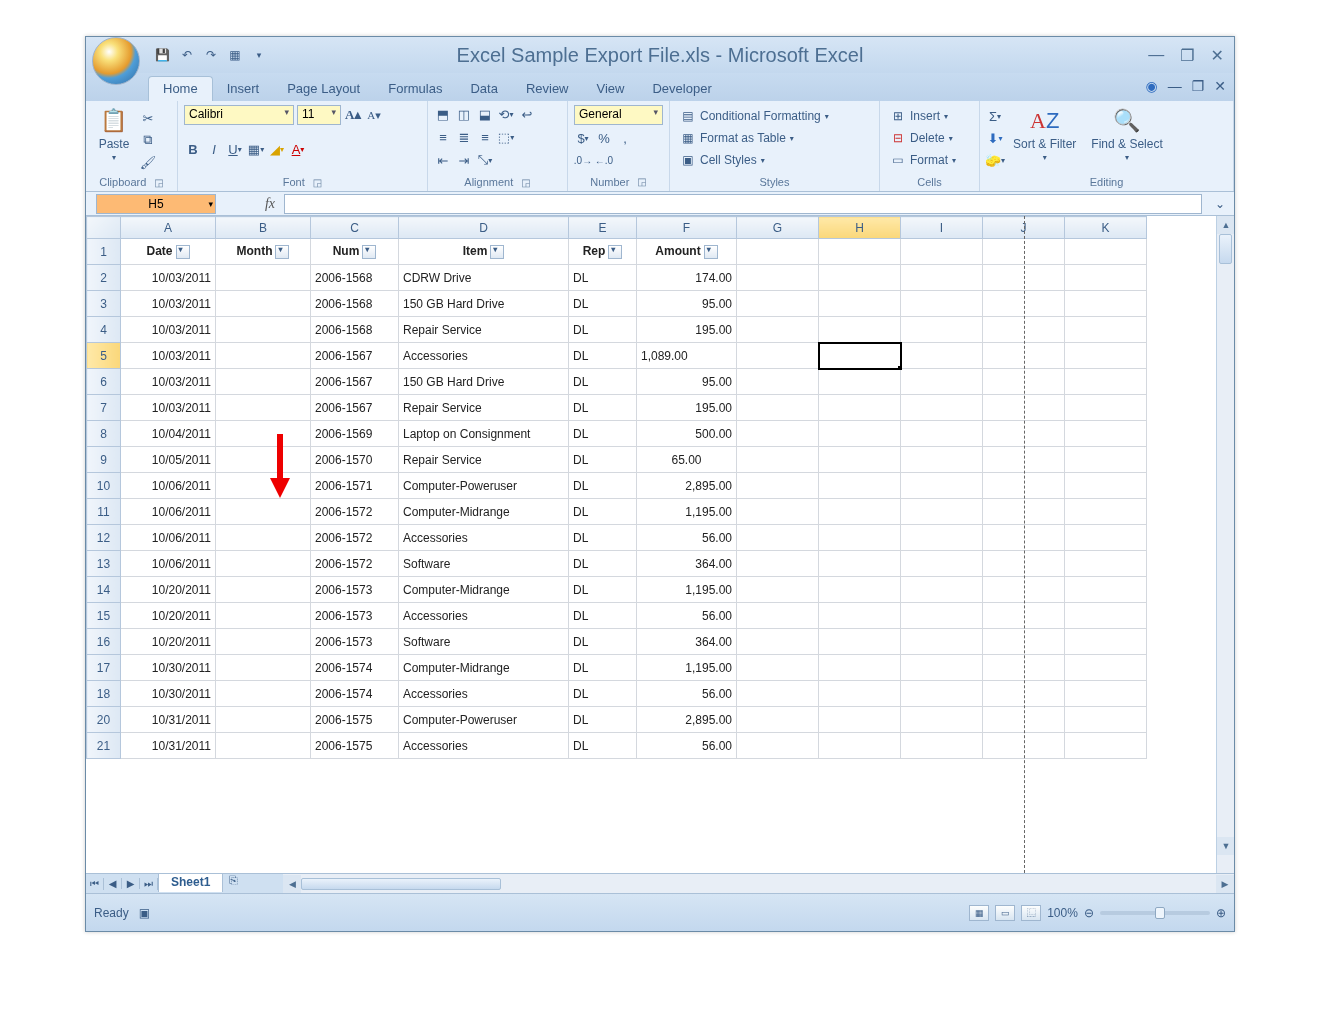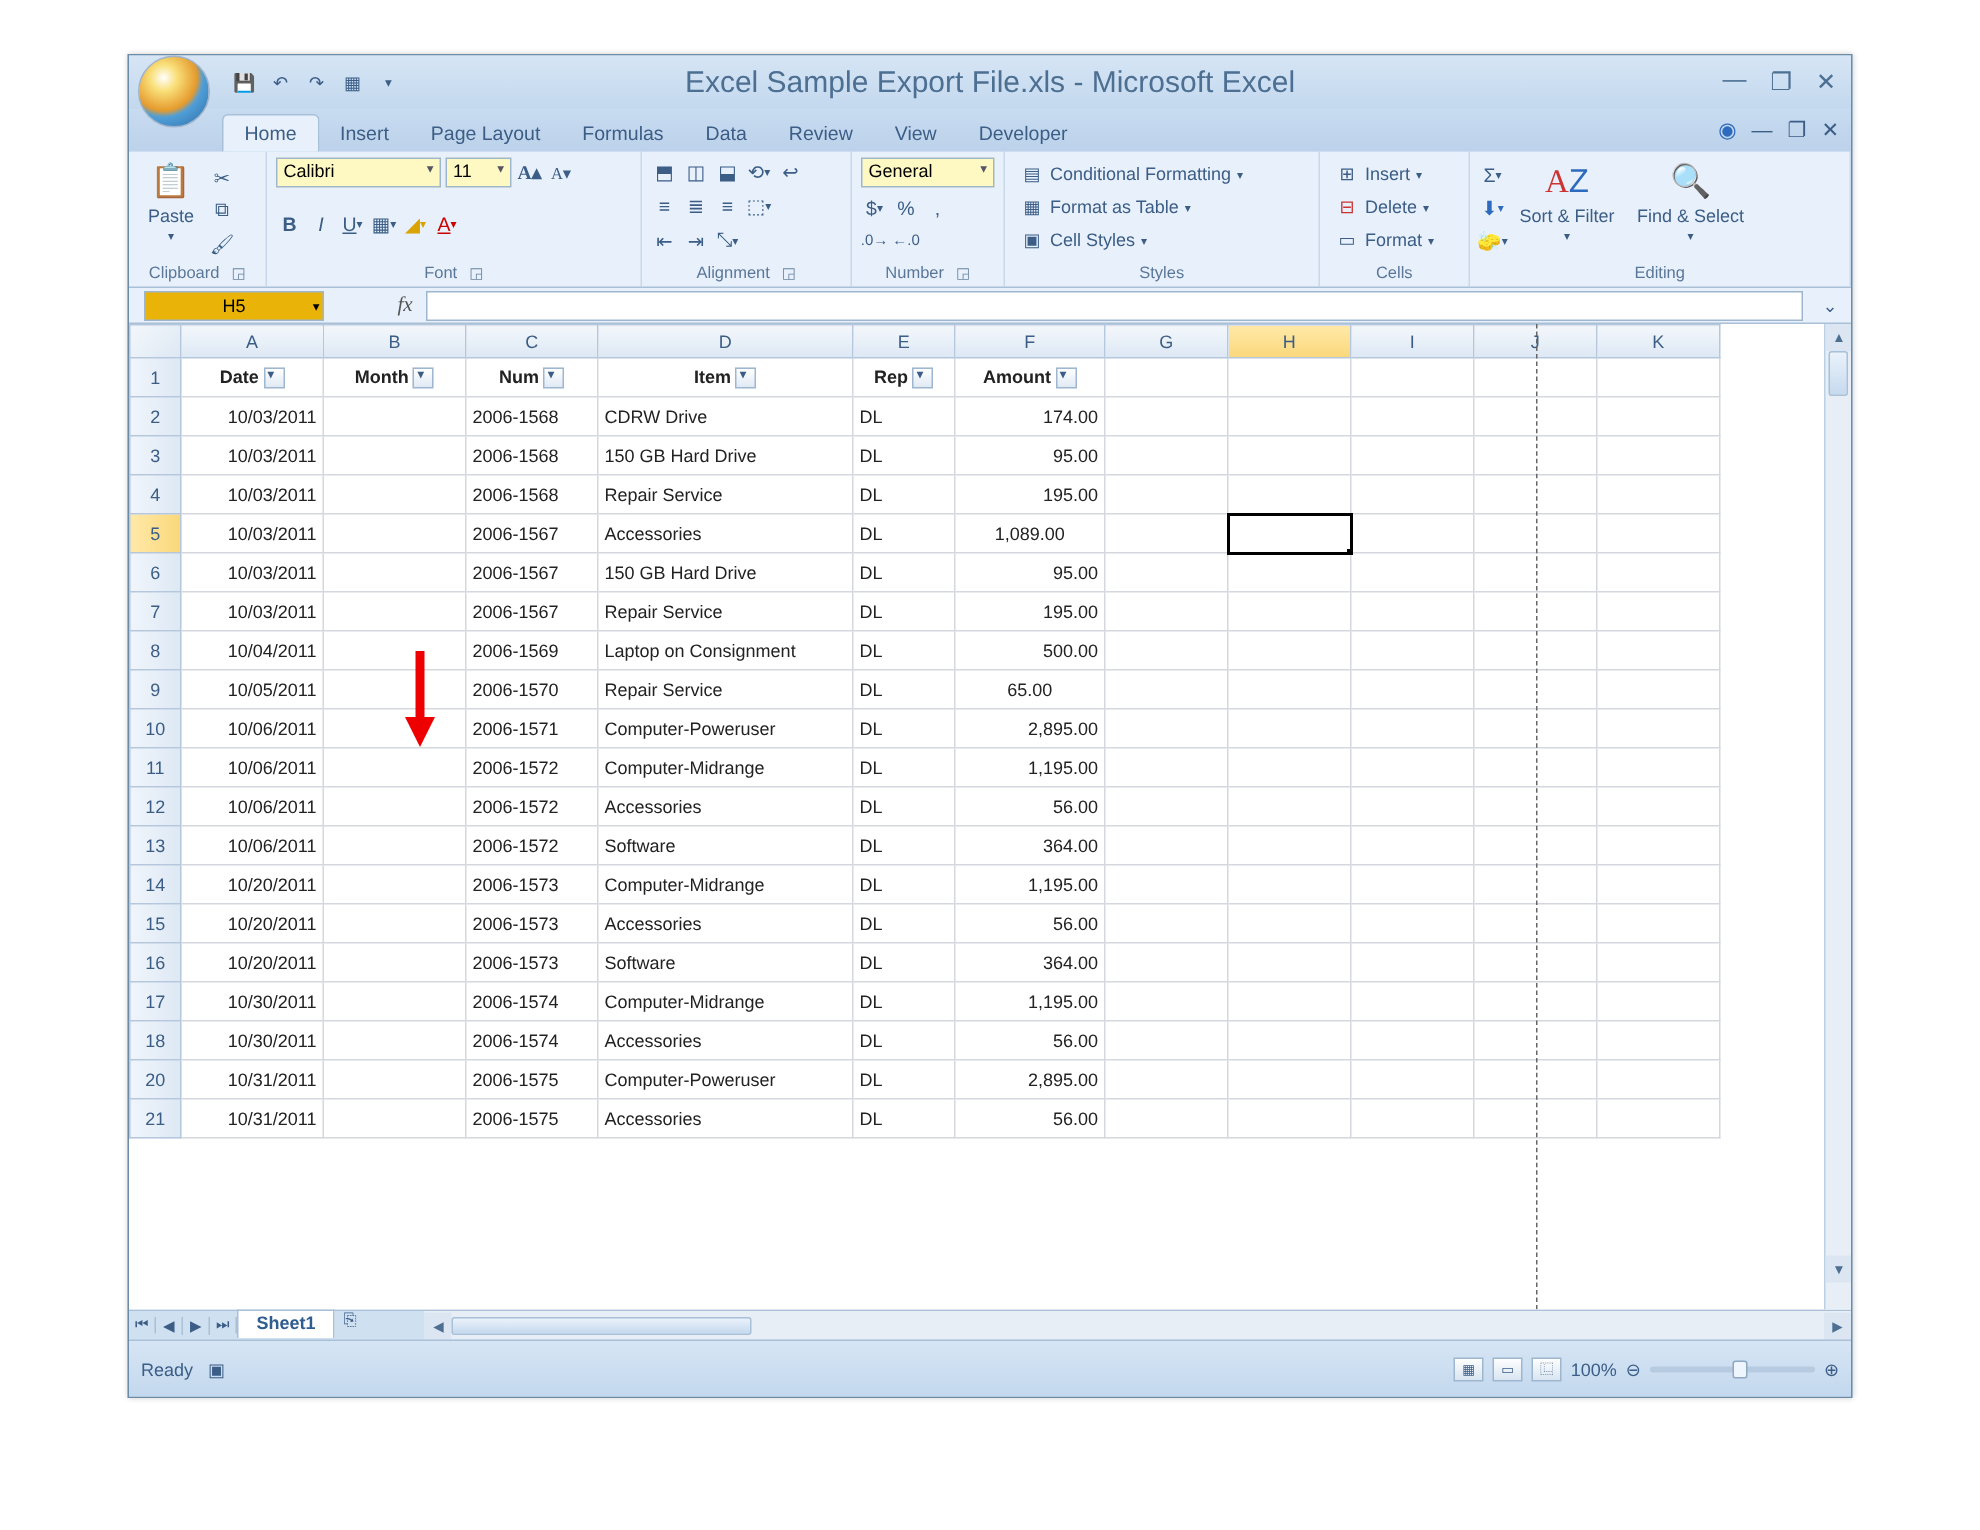--- a/index.html
+++ b/index.html
@@ -22,21 +22,21 @@
 .row { display:flex; align-items:center; gap:3px; margin-bottom:3px; }
 .ico { width:18px; height:18px; display:flex; align-items:center; justify-content:center; color:#3b5d86; font-size:13px; border:1px solid transparent;}
 .combo { height:20px; border:1px solid #9fb6cf; background:#fef9c3; font-size:12px; padding:1px 4px; display:flex; justify-content:space-between; gap:4px;}
 .combo .dd { font-size:9px; color:#556;}
 .bigbtn { display:flex; flex-direction:column; align-items:center; gap:2px; padding:2px 6px; font-size:12px; color:#3b5d86;}
 .bigbtn .glyph { width:32px; height:28px; display:flex; align-items:center; justify-content:center; font-size:22px;}
 .smallbtn { display:flex; align-items:center; gap:4px; font-size:12px; color:#3b5d86; padding:1px 4px;}
 .smallbtn .glyph{ width:16px; height:16px; display:flex; align-items:center; justify-content:center;}
 .dialog-launcher{ font-size:10px; color:#6a84a2; margin-left:4px;}
 .name-fx { height:24px; background:#e8f1fb; border-bottom:1px solid #aac0d7; display:flex; align-items:center;}
-.name-box { width:120px; height:20px; margin-left:10px; border:1px solid #9fb6cf; background:#eab308; font-size:12px; display:flex; align-items:center; justify-content:center; position:relative;}
+.name-box { width:120px; height:20px; margin-left:10px; border:1px solid #9fb6cf; background:#fdba74; font-size:12px; display:flex; align-items:center; justify-content:center; position:relative;}
 .name-box .dd{ position:absolute; right:2px; font-size:9px;}
 .fx-label { width:28px; text-align:center; font-style:italic; font-family:'Times New Roman',serif; color:#555; font-size:14px;}
 .fx-bar { flex:1; height:20px; border:1px solid #9fb6cf; background:#fff; margin-right:8px;}
 .expand-fx{ width:20px; text-align:center; font-size:12px; color:#3b5d86; margin-right:4px;}
 .sheet-area{ flex:1; display:flex; overflow:hidden; background:#fff; position:relative;}
 .grid { flex:1; overflow:hidden; position:relative;}
 table.sheet{ border-collapse:collapse; table-layout:fixed; font-size:12px; color:#222; background:#fff;}
 table.sheet th.colhead { background:linear-gradient(#f3f7fb,#dde8f4); border:1px solid #b5c7dc; height:22px; font-weight:normal; color:#3b5d86; position:relative;}
 table.sheet th.colhead.active{ background:linear-gradient(#ffe9a8,#fad77a);}
 table.sheet td.rowhead{ background:linear-gradient(90deg,#f0f5fb,#dde8f4); border:1px solid #b5c7dc; text-align:center; color:#3b5d86; width:34px; height:26px;}
@@ -372,21 +372,21 @@
               <td class="cell" style="width:82px"></td>
               <td class="cell" style="width:82px"></td>
             </tr>
             <tr>
               <td class="rowhead active">5</td>
               <td class="cell" style="width:95px;text-align:right;">10/03/2011</td>
               <td class="cell" style="width:95px;"></td>
               <td class="cell" style="width:88px;text-align:left;">2006-1567</td>
               <td class="cell" style="width:170px;">Accessories</td>
               <td class="cell" style="width:68px;">DL</td>
-              <td class="cell" style="width:100px;text-align:center;">1,089.00</td>
+              <td class="cell" style="width:100px;text-align:left;">1,089.00</td>
               <td class="cell" style="width:82px"></td>
               <td class="cell active-cell" style="width:82px"></td>
               <td class="cell" style="width:82px"></td>
               <td class="cell" style="width:82px"></td>
               <td class="cell" style="width:82px"></td>
             </tr>
             <tr>
               <td class="rowhead">6</td>
               <td class="cell" style="width:95px;text-align:right;">10/03/2011</td>
               <td class="cell" style="width:95px;"></td>

